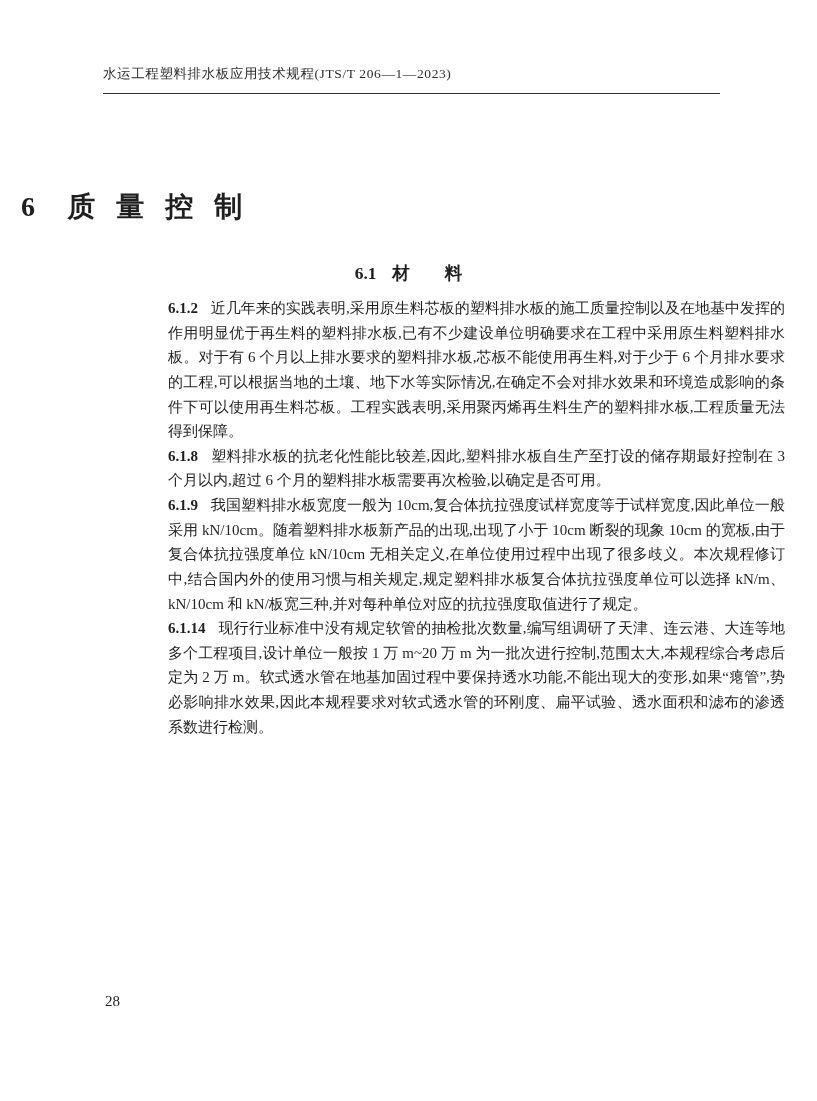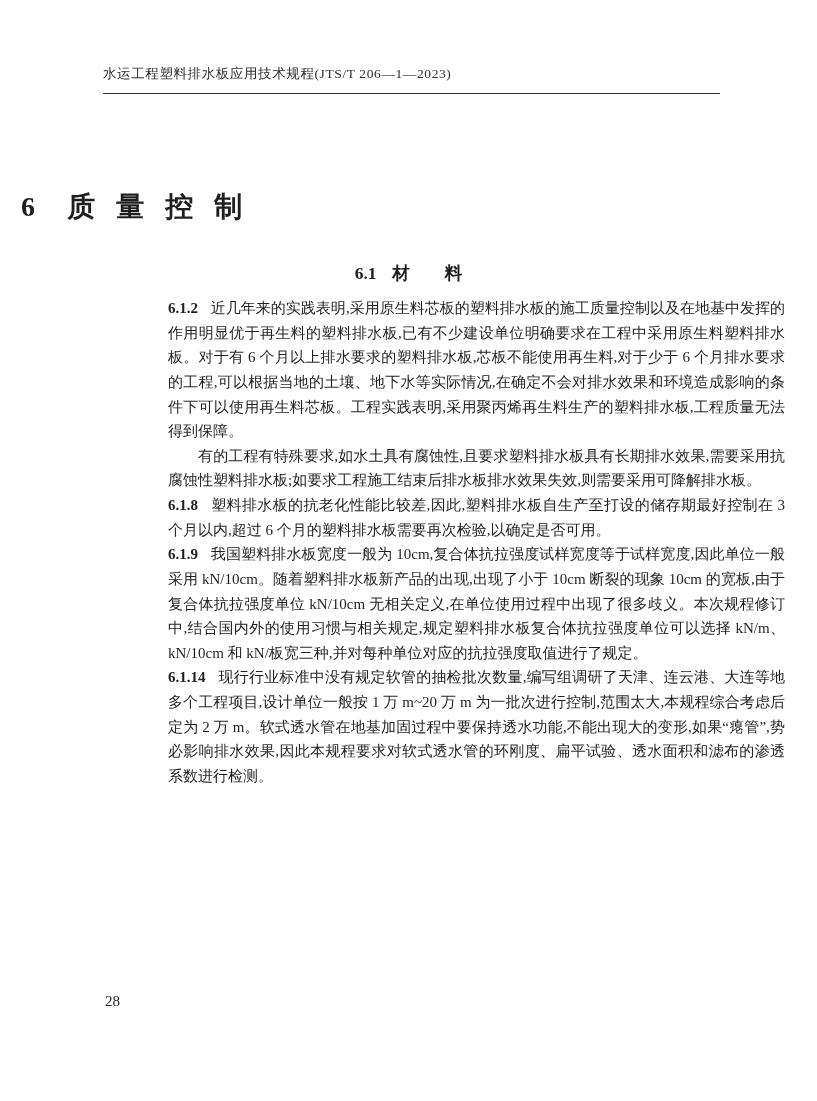--- a/index.html
+++ b/index.html
@@ -111,23 +111,20 @@
   <div class="section-title">
     <span class="section-number">6.1</span><span class="section-name">材　　料</span>
   </div>
 
   <div class="body-text">
 
     <p>
       <span class="clause-number">6.1.2</span><span class="clause-text">近几年来的实践表明,采用原生料芯板的塑料排水板的施工质量控制以及在地基中发挥的作用明显优于再生料的塑料排水板,已有不少建设单位明确要求在工程中采用原生料塑料排水板。对于有 6 个月以上排水要求的塑料排水板,芯板不能使用再生料,对于少于 6 个月排水要求的工程,可以根据当地的土壤、地下水等实际情况,在确定不会对排水效果和环境造成影响的条件下可以使用再生料芯板。工程实践表明,采用聚丙烯再生料生产的塑料排水板,工程质量无法得到保障。</span>
     </p>
 
-    <p class="cont">
-      <span class="clause-text">有的工程有特殊要求,如水土具有腐蚀性,且要求塑料排水板具有长期排水效果,需要采用抗腐蚀性塑料排水板;如要求工程施工结束后排水板排水效果失效,则需要采用可降解排水板。</span>
-    </p>
 
 
     <p>
       <span class="clause-number">6.1.8</span><span class="clause-text">塑料排水板的抗老化性能比较差,因此,塑料排水板自生产至打设的储存期最好控制在 3 个月以内,超过 6 个月的塑料排水板需要再次检验,以确定是否可用。</span>
     </p>
 
     <p>
       <span class="clause-number">6.1.9</span><span class="clause-text">我国塑料排水板宽度一般为 10cm,复合体抗拉强度试样宽度等于试样宽度,因此单位一般采用 kN/10cm。随着塑料排水板新产品的出现,出现了小于 10cm 断裂的现象 10cm 的宽板,由于复合体抗拉强度单位 kN/10cm 无相关定义,在单位使用过程中出现了很多歧义。本次规程修订中,结合国内外的使用习惯与相关规定,规定塑料排水板复合体抗拉强度单位可以选择 kN/m、kN/10cm 和 kN/板宽三种,并对每种单位对应的抗拉强度取值进行了规定。</span>
     </p>
 

